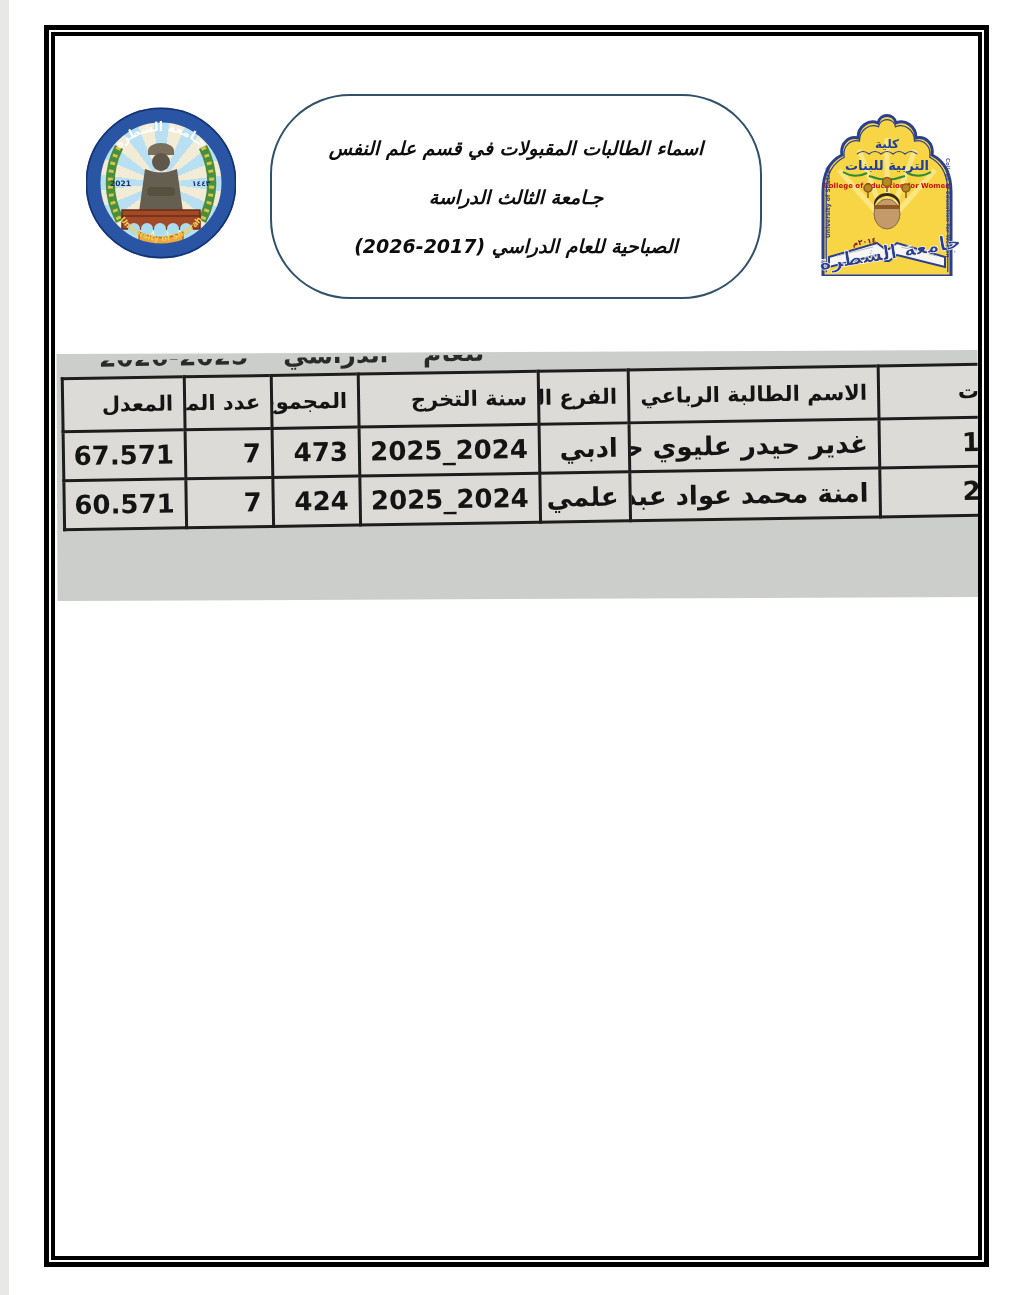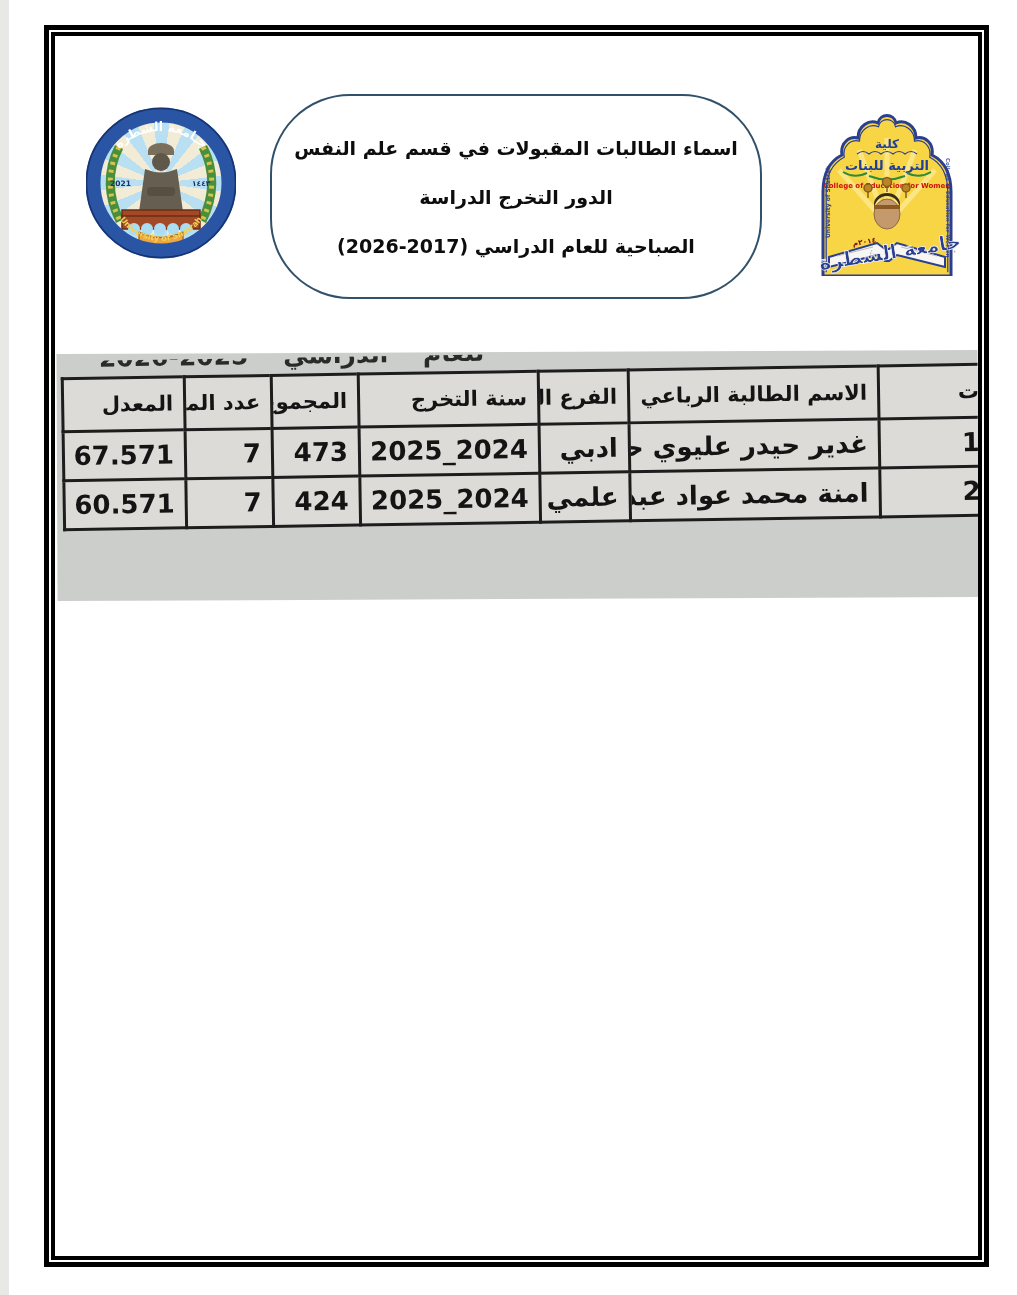--- a/index.html
+++ b/index.html
@@ -19,21 +19,21 @@
   .logo-uni { position:absolute; left:86px; top:107px; width:150px; height:152px; z-index:2; }
   .logo-uni .rays { position:absolute; left:13px; top:14px; width:124px; height:124px;
     border-radius:50%;
     background:repeating-conic-gradient(from 8deg, #f2ebd6 0deg 15deg, #b9e0f2 15deg 30deg); }
   .logo-uni svg { position:absolute; inset:0; }
 
   
   .title-box { position:absolute; left:270px; top:94px; width:492px; height:205px;
     border:2px solid #31506a; border-radius:80px; box-sizing:border-box;
     display:flex; flex-direction:column; justify-content:center; align-items:center;
-    gap:27px; direction:rtl; z-index:2; background:#fff; }
+    gap:27px; direction:rtl; z-index:2; background:#fff;font-style:italic; }
   .title-line { font-size:19px; font-weight:bold; color:#0d0d0d; white-space:nowrap; }
 
   
   .logo-college { position:absolute; left:807px; top:106px; width:160px; height:170px; z-index:2; }
 
   
   .scan { position:absolute; left:57px; top:352px; width:921px; height:247px;
     background:#cbcecb; overflow:hidden; transform:rotate(-0.25deg); z-index:1; }
   .scan-tilt { position:absolute; left:5px; top:18px; width:930px;
     transform:rotate(-0.65deg); transform-origin:50% 50%; }
@@ -104,21 +104,21 @@
     <text font-size="8" font-weight="bold" fill="#f2d259">
       <textPath href="#arcBot" startOffset="50%" text-anchor="middle">University of Shatrah</textPath>
     </text>
     <text x="24" y="79" font-size="7.5" font-weight="bold" fill="#16336e">2021</text>
     <text x="106" y="79" font-size="7.5" font-weight="bold" fill="#16336e">١٤٤٣</text>
   </svg>
 </div>
 
 <div class="title-box">
   <div class="title-line">اسماء الطالبات المقبولات في قسم علم النفس</div>
-  <div class="title-line">الدور التخرج الدراسة</div>
+  <div class="title-line">جـامعة الثالث الدراسة</div>
   <div class="title-line">الصباحية للعام الدراسي (2017-2026)</div>
 </div>
 
 <div class="logo-college">
   <svg viewBox="0 0 160 170">
     <path d="M16 170 V86 C16 66 23 55 35 49 C33 37 42 30 51 32 C51 20 62 13 71 17 C73 7 87 7 89 17 C98 13 109 20 109 32 C118 30 127 37 125 49 C137 55 144 66 144 86 V170 Z" fill="#f8d544" stroke="#2b3f90" stroke-width="3"></path>
     <g stroke="#fce98e" stroke-width="5" opacity="0.85">
       <line x1="80" y1="118" x2="32" y2="64"></line>
       <line x1="80" y1="118" x2="52" y2="44"></line>
       <line x1="80" y1="118" x2="80" y2="32"></line>

